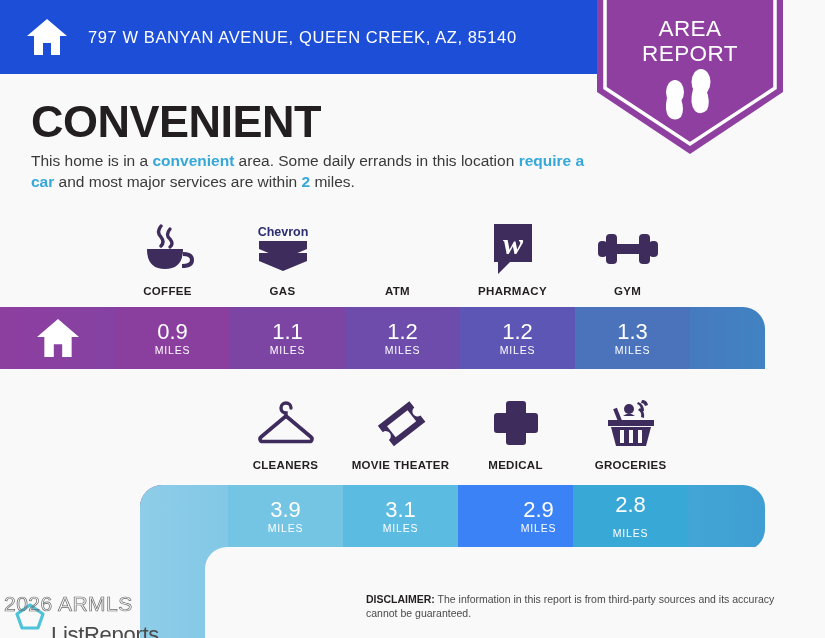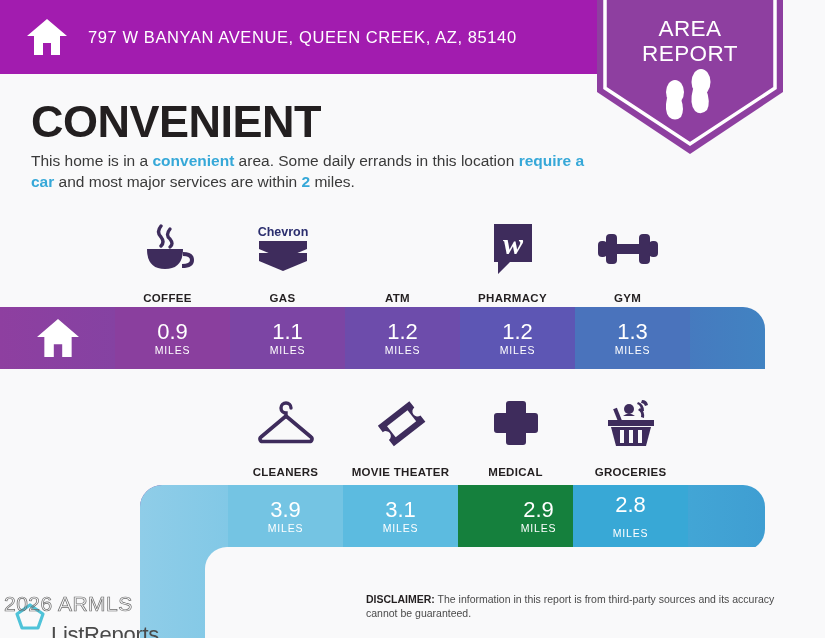--- a/index.html
+++ b/index.html
@@ -7,21 +7,21 @@
     width: 825px; height: 638px;
     font-family: "Liberation Sans", sans-serif;
     background: #f9f9f9;
     overflow: hidden;
   }
   .page { position: relative; width: 825px; height: 638px; background: #f9f9fa; }
 
   
   .header {
     position: absolute; left: 0; top: 0; width: 723px; height: 74px;
-    background: #a21caf; display: flex; align-items: center; padding-left: 26px;
+    background: #1d4ed8; display: flex; align-items: center; padding-left: 26px;
   }
   .header-home { width: 42px; height: 40px; flex: 0 0 auto; }
   .header-addr {
     color: #ffffff; font-size: 16.5px; letter-spacing: .6px;
     margin-left: 20px; white-space: nowrap;
   }
 
   
   .badge {
     position: absolute; left: 597px; top: -6px; width: 186px; height: 166px; z-index: 12;
@@ -44,21 +44,21 @@
   .subtext b { color: #36a8d8; font-weight: bold; }
 
   
   .iconrow { position: absolute; display: flex; }
   .iconcell {
     width: 115px; display: flex; flex-direction: column;
     align-items: center; justify-content: flex-end;
   }
   .iconcell .glyph { height: 54px; display: flex; align-items: center; justify-content: center; }
   .iconcell .label {
-    margin-top: 16px; font-size: 11.5px; font-weight: bold;
+    margin-top: 9px; font-size: 11.5px; font-weight: bold;
     color: #231f20; letter-spacing: .3px; white-space: nowrap; text-align: center;
   }
   #icons-top { left: 110px; top: 222px; }
   #icons-bottom { left: 228px; top: 396px; z-index: 6; }
 
   
   .ribbon { position: absolute; left: 0; top: 303px; width: 825px; height: 335px; z-index: 2; }
 
   .cells { position: absolute; z-index: 4; display: flex; }
   .cell {
@@ -316,21 +316,21 @@
 
   <div class="cells" id="cells-bottom">
     <div class="cell" style="background: rgb(116, 196, 227);">
       <div class="num">3.9</div>
       <div class="unit">MILES</div>
     </div>
     <div class="cell" style="background: rgb(92, 187, 224); text-align: center;">
       <div class="num">3.1</div>
       <div class="unit">MILES</div>
     </div>
-    <div class="cell" style="background: #15803d; padding-left: 46px;">
+    <div class="cell" style="background: #3b82f6; padding-left: 46px;">
       <div class="num">2.9</div>
       <div class="unit">MILES</div>
     </div>
     <div class="cell" style="background: rgb(56, 168, 214); gap: 10px;">
       <div class="num">2.8</div>
       <div class="unit">MILES</div>
     </div>
   </div>
 
   <div class="disclaimer">

